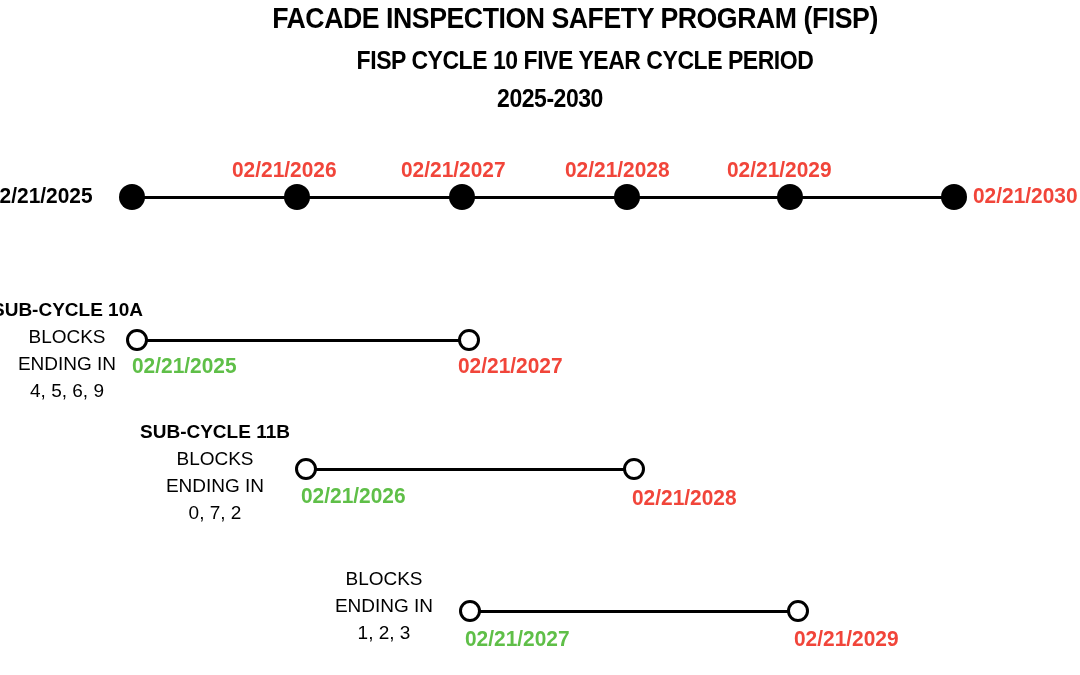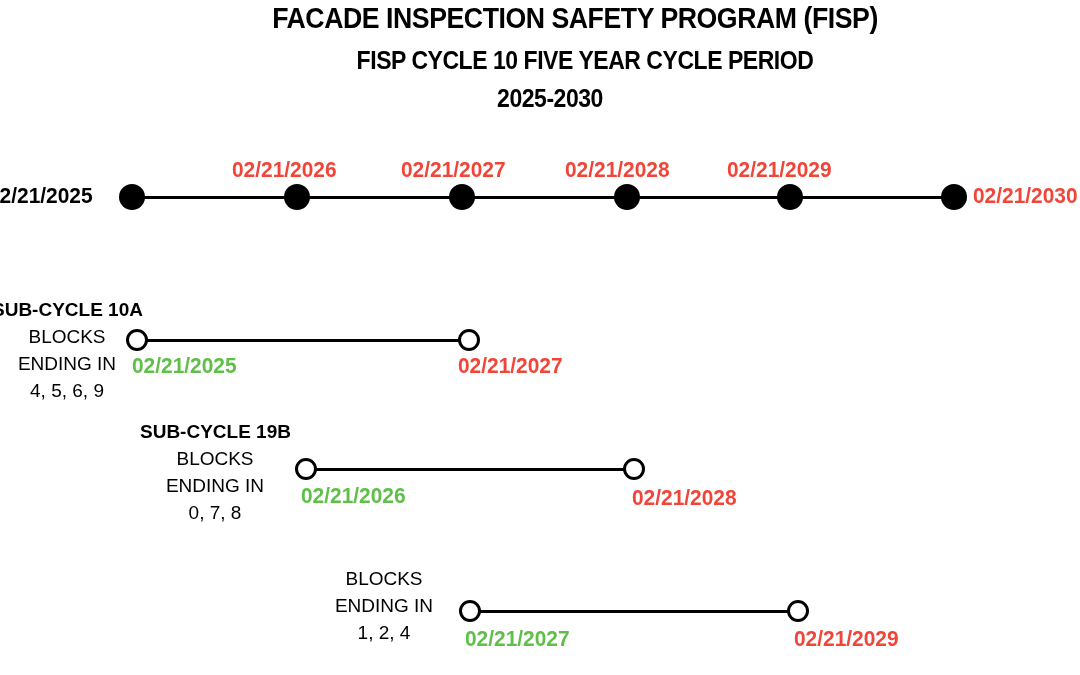--- a/index.html
+++ b/index.html
@@ -118,36 +118,36 @@
   </div>
   <div class="line" style="left:137px; top:339px; width:332px;"></div>
   <div class="ring" style="left:137px; top:340px;"></div>
   <div class="ring" style="left:469px; top:340px;"></div>
   <div class="date green" style="left:132px; top:353px;">02/21/2025</div>
   <div class="date red" style="left:458px; top:353px;">02/21/2027</div>
 </div>
 
 <div>
   <div class="sub-label" style="left:140px; top:418px; width:150px;">
-    <span class="sub-title">SUB-CYCLE 19B</span>
+    <span class="sub-title">SUB-CYCLE 11B</span>
     <span class="sub-line">BLOCKS</span>
     <span class="sub-line">ENDING IN</span>
-    <span class="sub-line">0, 7, 8</span>
+    <span class="sub-line">0, 7, 2</span>
   </div>
   <div class="line" style="left:306px; top:468px; width:328px;"></div>
   <div class="ring" style="left:306px; top:469px;"></div>
   <div class="ring" style="left:634px; top:469px;"></div>
   <div class="date green" style="left:301px; top:483px;">02/21/2026</div>
   <div class="date red" style="left:632px; top:485px;">02/21/2028</div>
 </div>
 
 <div>
   <div class="sub-label" style="left:309px; top:565px; width:150px;">
     <span class="sub-line">BLOCKS</span>
     <span class="sub-line">ENDING IN</span>
-    <span class="sub-line">1, 2, 4</span>
+    <span class="sub-line">1, 2, 3</span>
   </div>
   <div class="line" style="left:470px; top:610px; width:328px;"></div>
   <div class="ring" style="left:470px; top:611px;"></div>
   <div class="ring" style="left:798px; top:611px;"></div>
   <div class="date green" style="left:465px; top:626px;">02/21/2027</div>
   <div class="date red" style="left:794px; top:626px;">02/21/2029</div>
 </div>
 
 </body></html>

